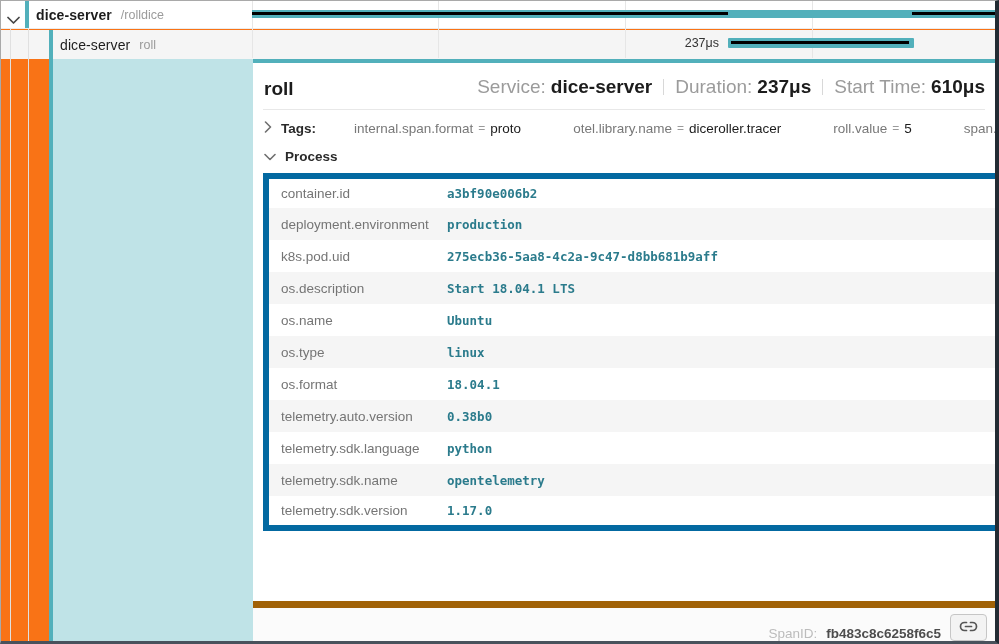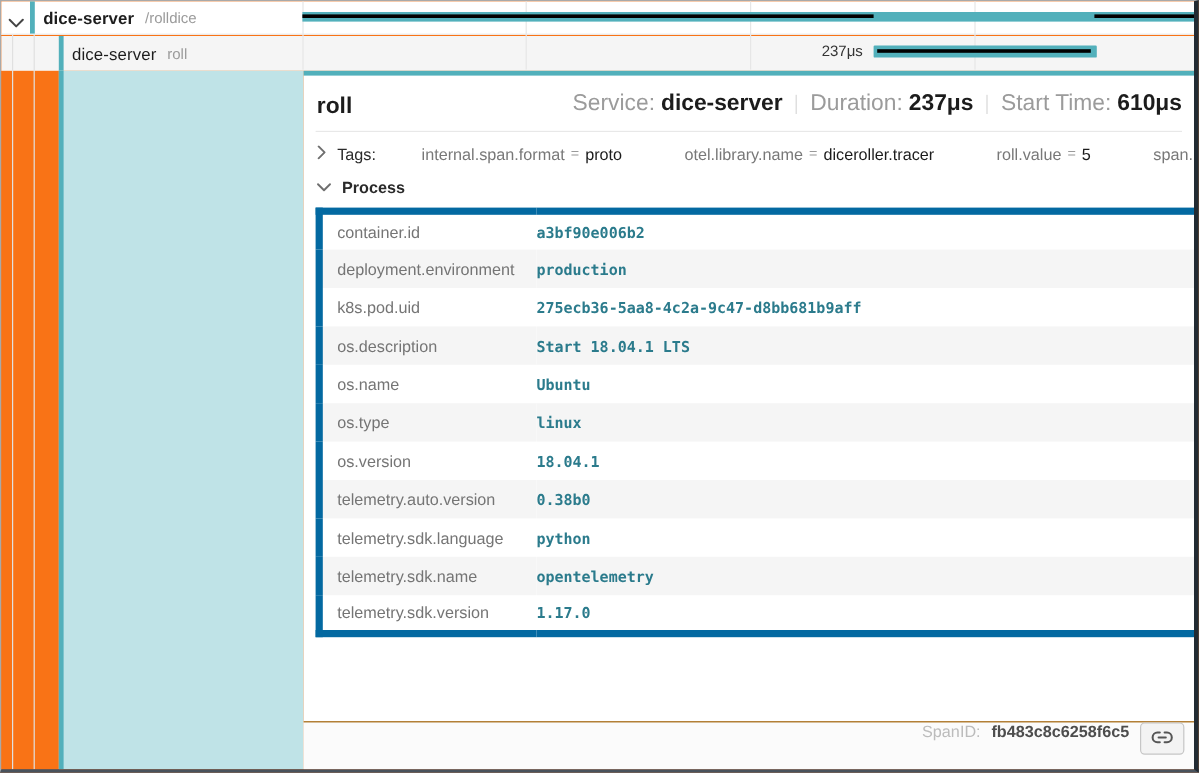--- a/index.html
+++ b/index.html
@@ -52,37 +52,37 @@
     border-top:4px solid #52b0bb; z-index:4; display:flex; flex-direction:column; }
   .panel-header{ display:flex; justify-content:space-between; align-items:flex-end; padding:13px 10px 9px 11px; }
   .span-title{ font-size:19px; font-weight:700; color:#1c1c1c; line-height:23px; }
   .overview{ display:flex; align-items:center; font-size:19px; padding-bottom:2px; }
   .ov-label{ color:#9b9b9b; margin-right:5px; }
   .ov-value{ color:#1c1c1c; font-weight:700; }
   .ov-div{ width:1px; height:16px; background:#d8d8d8; margin:0 11px; }
   .hairline{ height:1px; background:#e8e8e8; margin:0 10px; }
 
   .tags-row{ display:flex; align-items:center; padding:10px 11px 7px; font-size:13.5px; cursor:pointer; }
-  .tags-label{ font-weight:400; color:#2a2a2a; margin:0 10px 0 9px; }
+  .tags-label{ font-weight:700; color:#2a2a2a; margin:0 10px 0 9px; }
   .tag-item{ display:flex; align-items:flex-start; gap:5px;padding-left:28px; }
   .tag-key{ color:#787878; } .tag-eq{ color:#9a9a9a; font-size:12px; } .tag-val{ color:#1c1c1c; }
   .tag-div{ width:1px; height:16px; background:#d4d4d4; margin:0 12px; align-self:center; }
 
   .process-row{ display:flex; align-items:center; padding:4px 11px 8px; cursor:pointer; }
   .process-label{ font-weight:700; font-size:13.5px; color:#2a2a2a; margin-left:9px; }
 
   table.kv{ margin:0 10px; width:767px; border:6px solid #0369a1; border-collapse:collapse; }
   table.kv tr{ height:32px; }
   table.kv tr:nth-child(even){ background:#f5f5f5; }
   td.k{ width:181px; padding-left:12px; font-size:13.5px; color:#757575; }
   td.v{ font-family:"DejaVu Sans Mono", monospace; font-size:12.5px; font-weight:700; color:#2b7b8c; }
 
   .spacer{ flex:1; }
-  .panel-footer{ height:40px; border-top:1px solid #a16207; background:#fbfbfb;
-    display:flex; align-items:flex-start; justify-content:flex-end; padding:0 8px; gap:9px; font-size:13.5px; }
+  .panel-footer{ height:40px; border-top:7px solid #a16207; background:#fbfbfb;
+    display:flex; align-items:flex-end; justify-content:flex-end; padding:0 8px; gap:9px; font-size:13.5px; }
   .spanid-label{ color:#bcbcbc; }
   .spanid-value{ color:#4d4d4d; font-weight:700; }
   .link-btn{ width:37px; height:27px; border:1px solid #c6c6c6; border-radius:4px; background:#f3f3f3;
     display:flex; align-items:center; justify-content:center; cursor:pointer; }
 </style>
 </head>
 <body>
 
 <div class="screen">
 
@@ -203,21 +203,21 @@
           </tr>
       <tr>
             <td class="k">os.name</td>
             <td class="v">Ubuntu</td>
           </tr>
       <tr>
             <td class="k">os.type</td>
             <td class="v">linux</td>
           </tr>
       <tr>
-            <td class="k">os.version</td>
+            <td class="k">os.format</td>
             <td class="v">18.04.1</td>
           </tr>
       <tr>
             <td class="k">telemetry.auto.version</td>
             <td class="v">0.38b0</td>
           </tr>
       <tr>
             <td class="k">telemetry.sdk.language</td>
             <td class="v">python</td>
           </tr>

